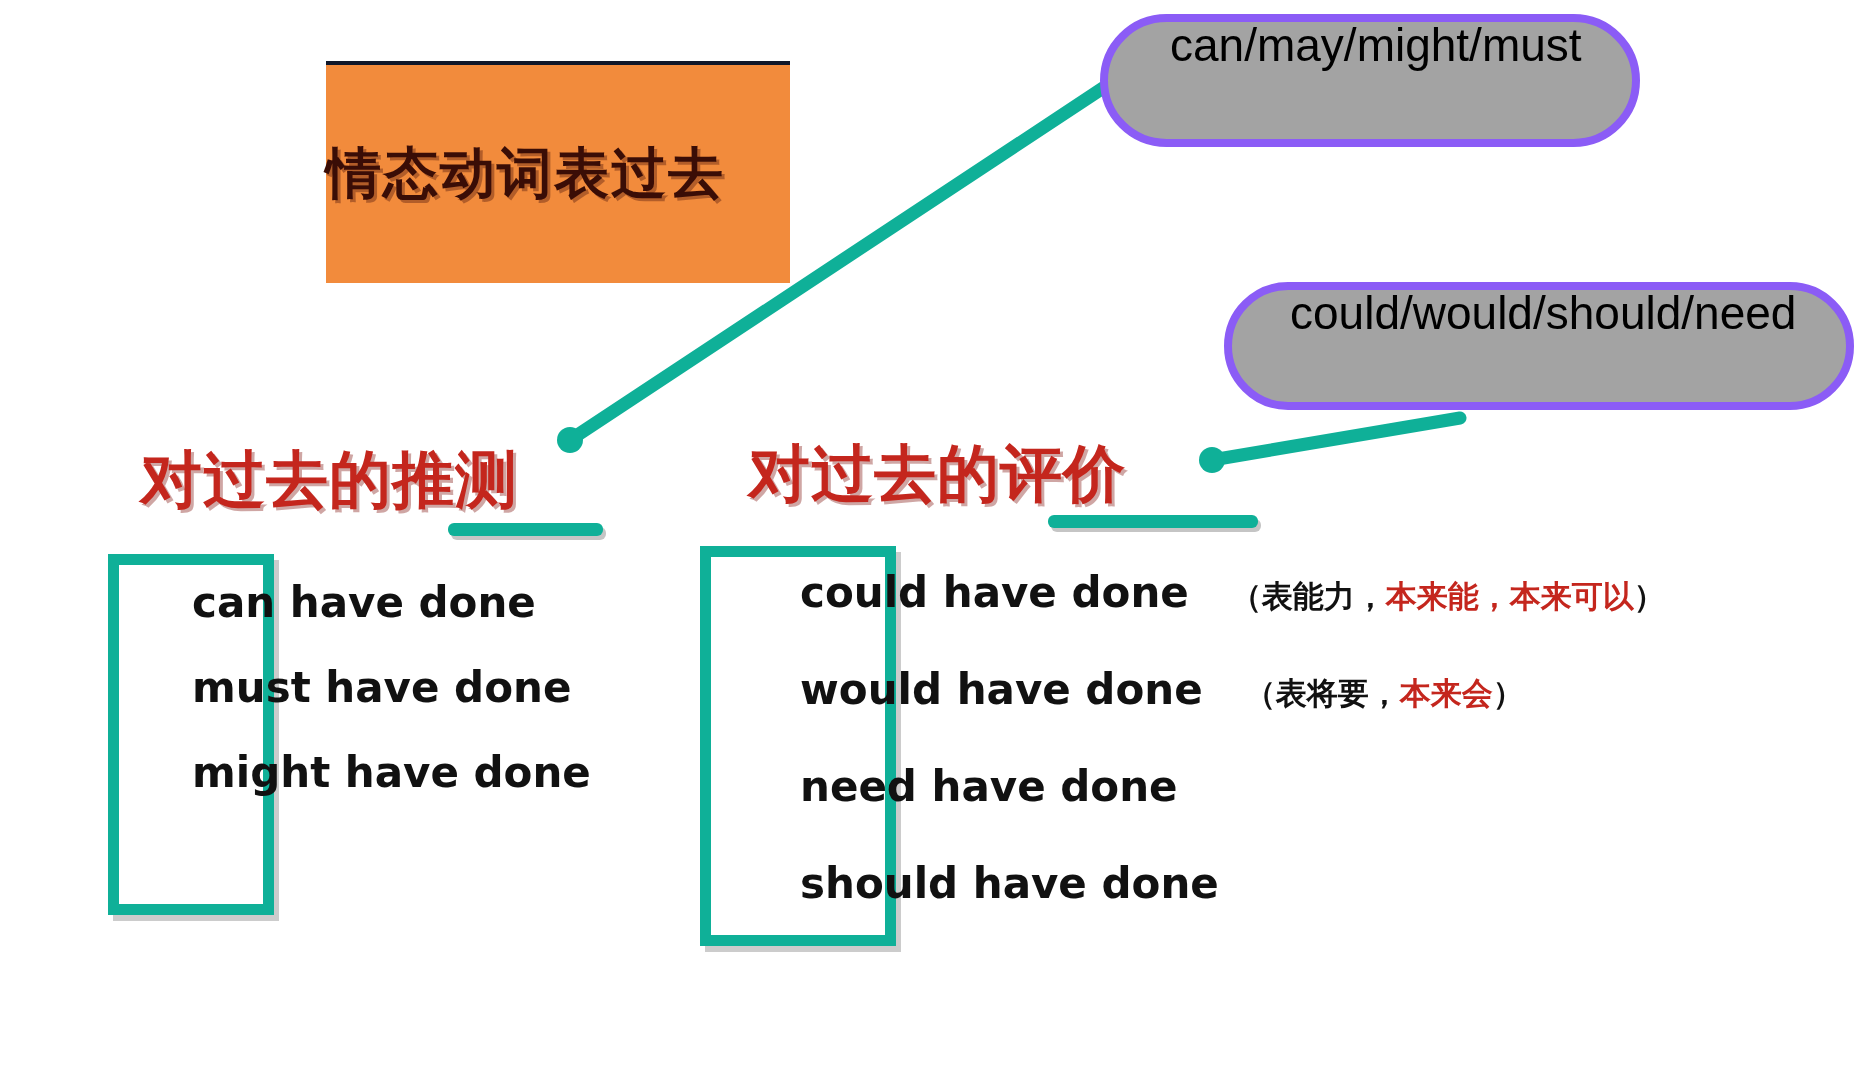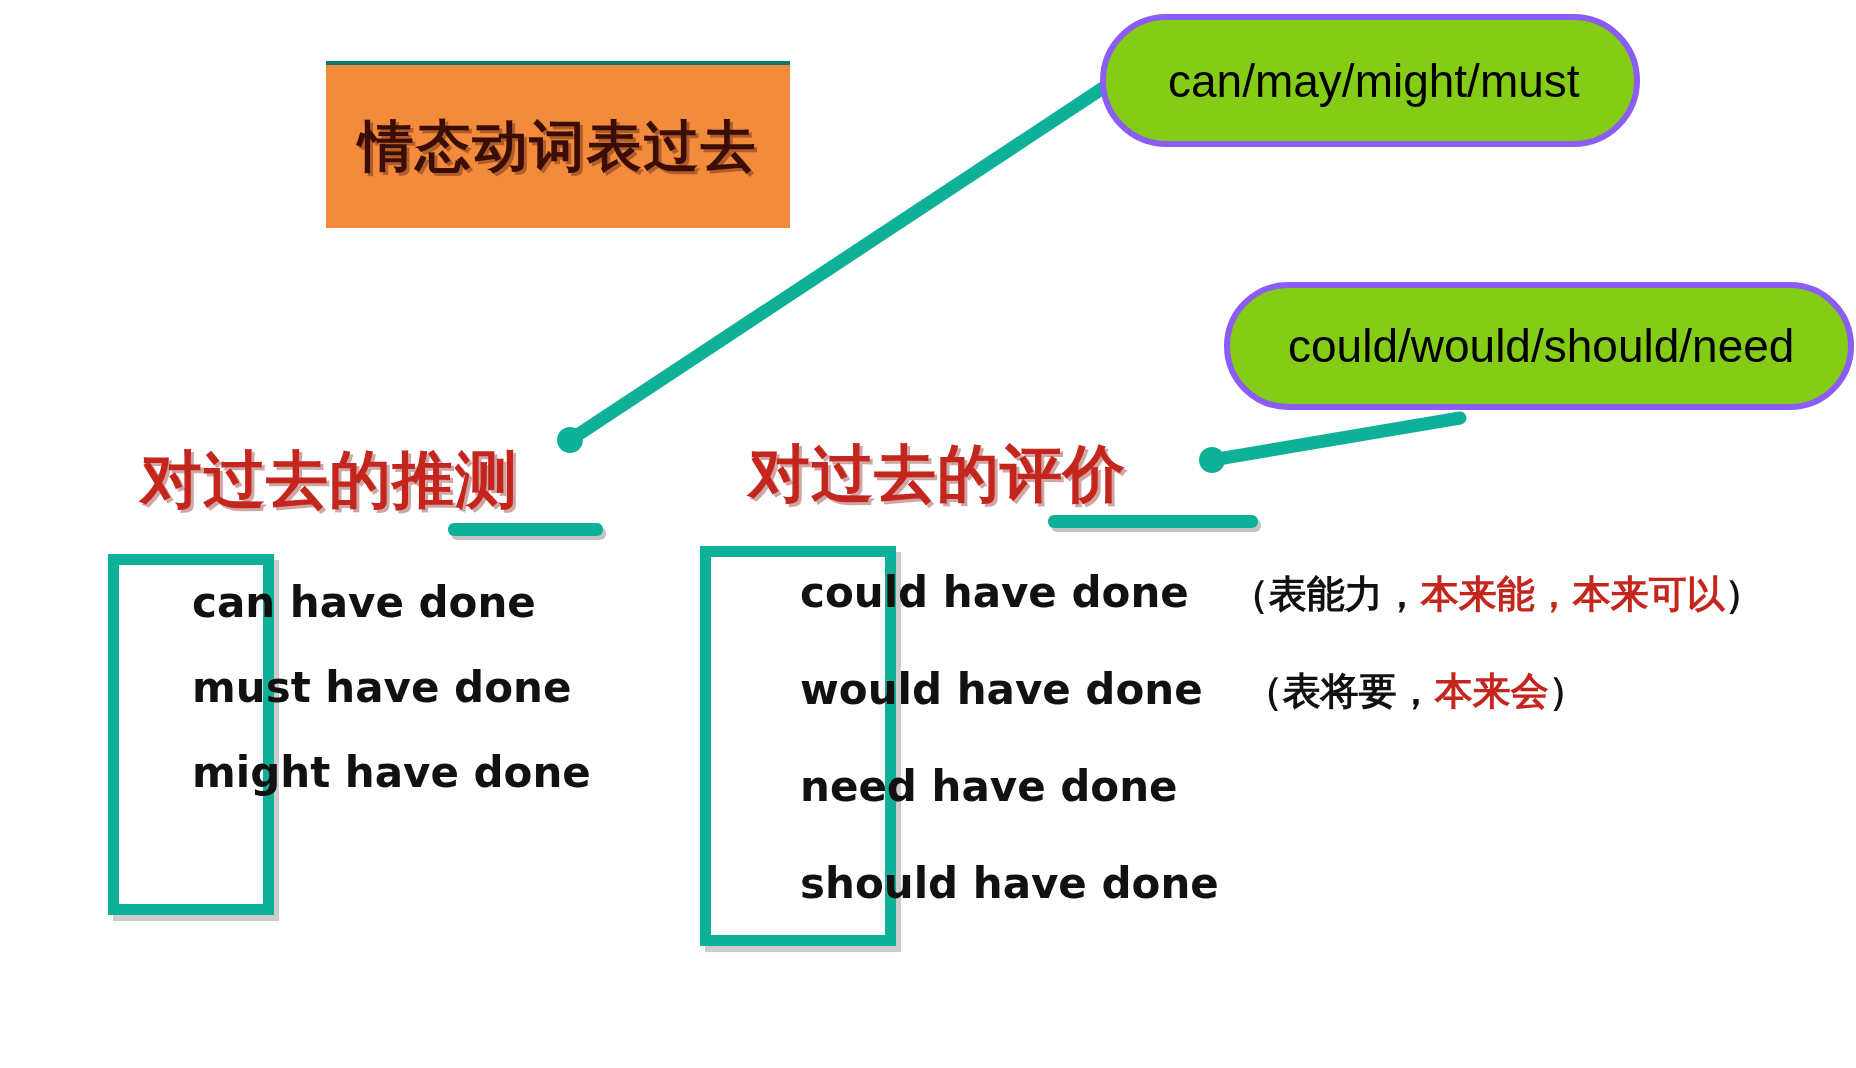--- a/index.html
+++ b/index.html
@@ -18,27 +18,27 @@
     background: #ffffff;
     overflow: hidden;
   }
 
   
   .title-box {
     position: absolute;
     left: 326px;
     top: 61px;
     width: 464px;
-    height: 167px;
+    height: 222px;
     background: #F28B3C;
     box-sizing: border-box;
-    border-top: 4px solid #0f766e;
+    border-top: 4px solid #0f172a;
     display: flex;
     align-items: center;
-    justify-content: center;
+    justify-content: flex-start;
   }
   .title-text {
     font-family: "DejaVu Sans", "Liberation Sans", sans-serif;
     font-weight: bold;
     font-size: 55px;
     letter-spacing: 2px;
     color: #3a0d06;
     text-shadow: 3px 3px 0 rgba(60,10,5,0.35);
     white-space: nowrap;
   }
@@ -50,24 +50,24 @@
     top: 0;
     width: 1856px;
     height: 1068px;
     pointer-events: none;
   }
 
   
   .bubble {
     position: absolute;
     box-sizing: border-box;
-    background: #84cc16;
-    border: 6px solid #8b5cf6;
+    background: #a3a3a3;
+    border: 8px solid #8b5cf6;
     display: flex;
-    align-items: center;
+    align-items: flex-start;
   }
   .bubble-1 {
     left: 1100px;
     top: 14px;
     width: 540px;
     height: 133px;
     border-radius: 68px;
     padding-left: 62px;
   }
   .bubble-2 {
@@ -140,21 +140,21 @@
   .phrase {
     font-family: "DejaVu Sans", "Liberation Sans", sans-serif;
     font-weight: bold;
     font-size: 42px;
     color: #111111;
     letter-spacing: 0px;
   }
   .annot {
     font-family: "DejaVu Sans", "Liberation Sans", sans-serif;
     font-weight: bold;
-    font-size: 38px;
+    font-size: 31px;
     margin-left: 42px;
     letter-spacing: 0px;
   }
   .annot .black { color: #111111; }
   .annot .red   { color: #C4261D; }
 </style>
 </head>
 <body>
 
 <div id="slide">

